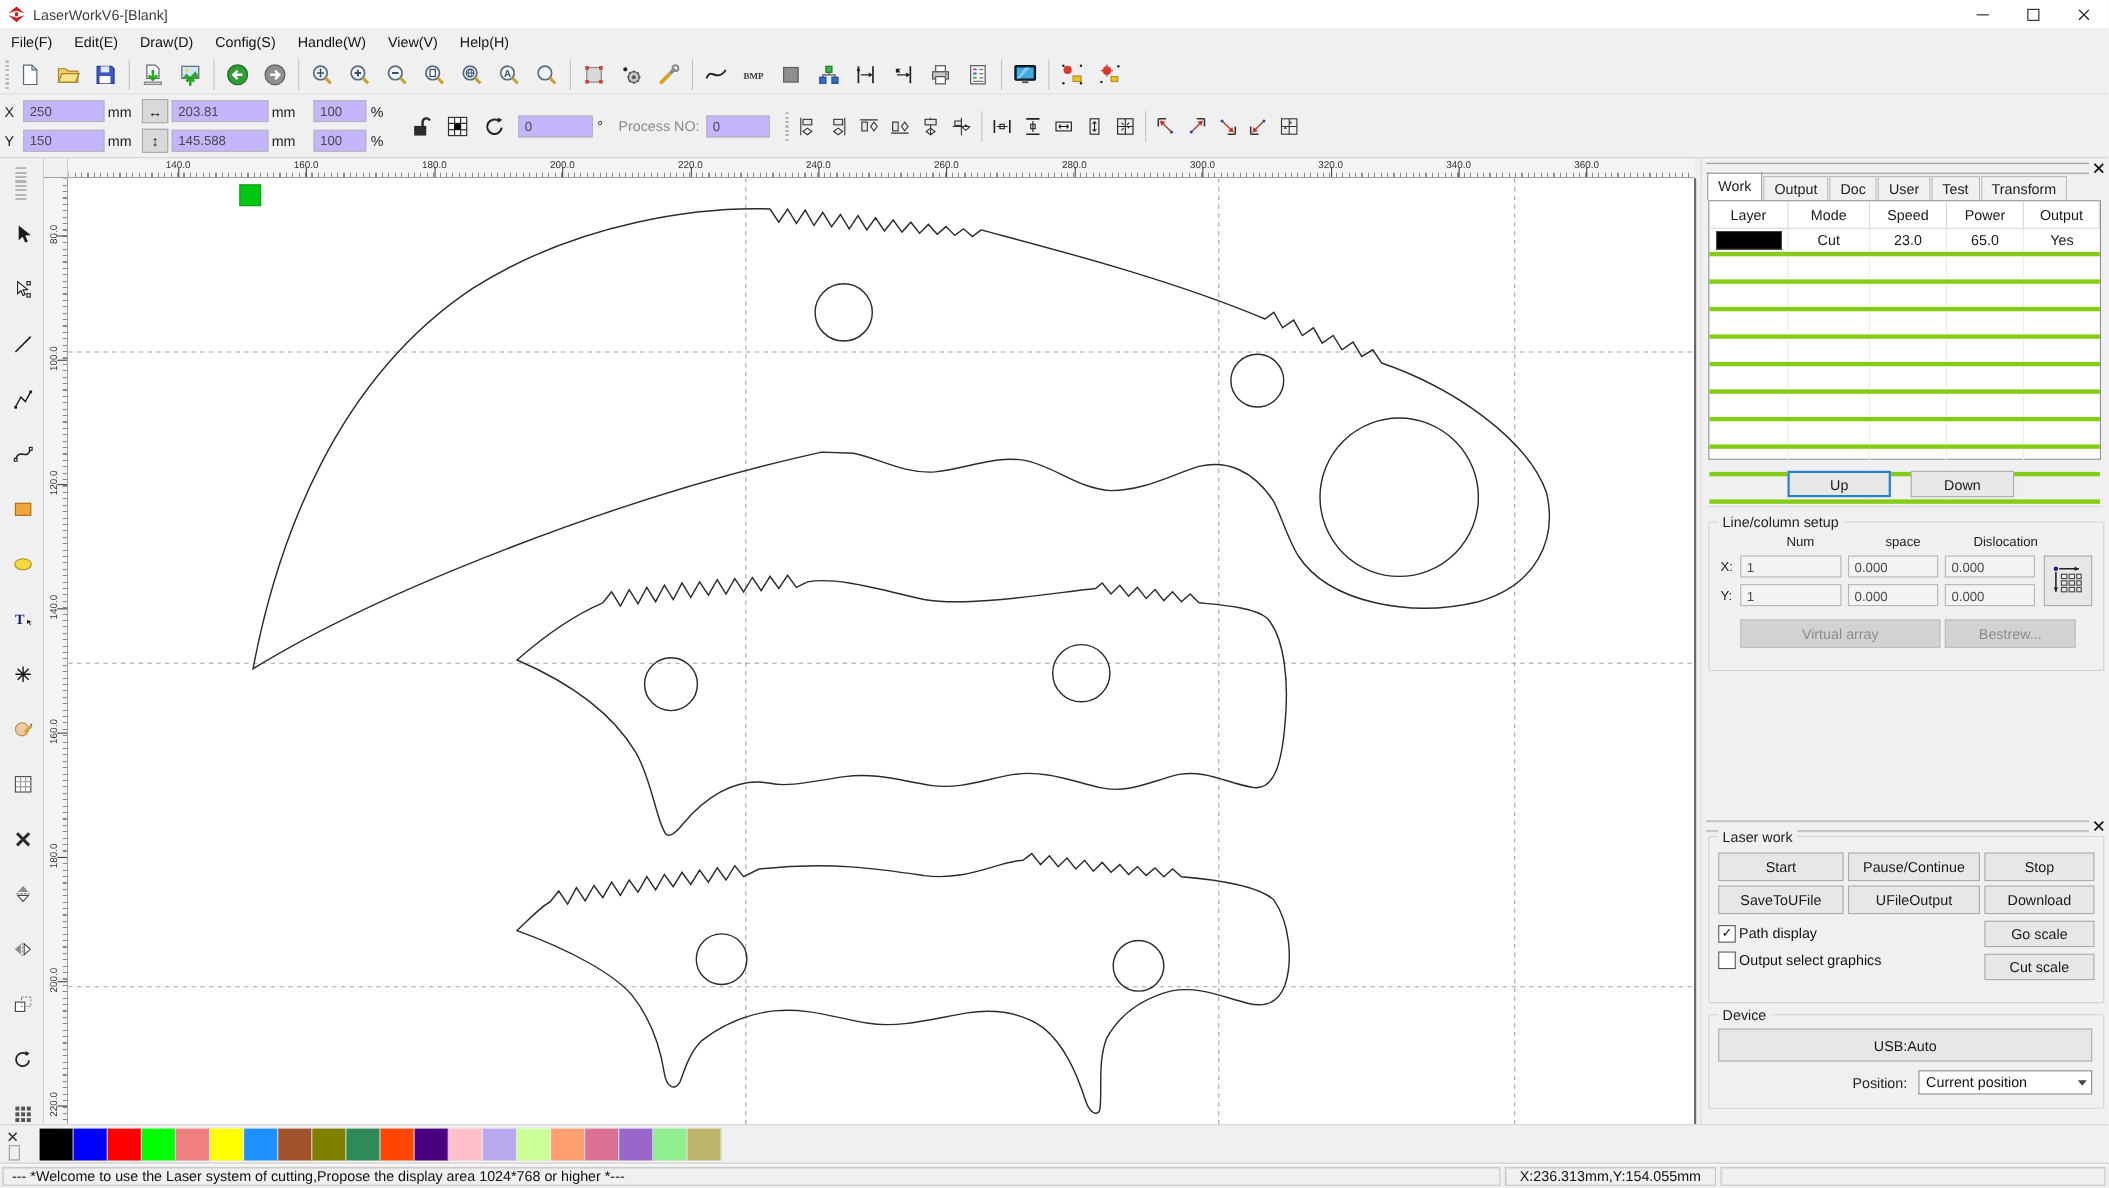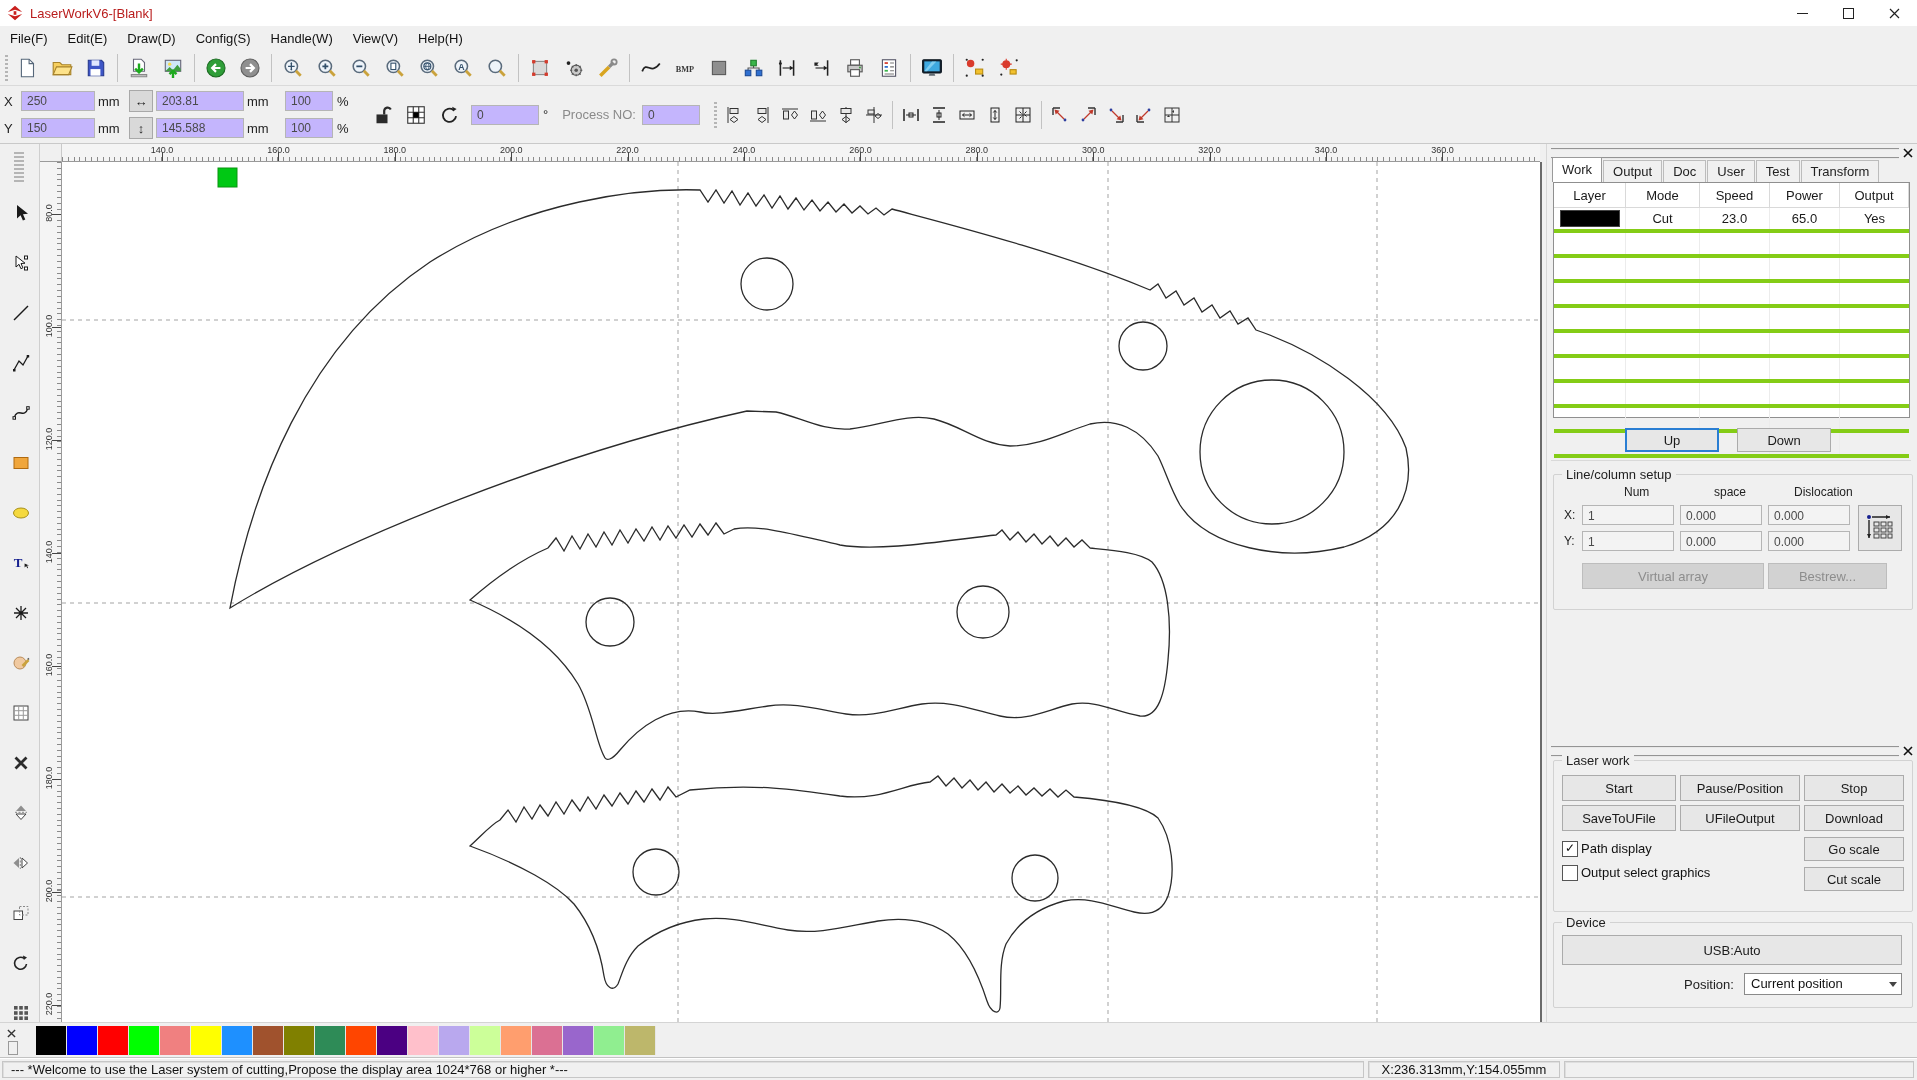--- a/index.html
+++ b/index.html
@@ -3,21 +3,21 @@
 <meta charset="utf-8">
 <style>
   html,body{margin:0;padding:0;}
   body{width:1917px;height:1080px;position:relative;overflow:hidden;background:#f0f0f0;
        font-family:"Liberation Sans",sans-serif;font-size:13px;color:#111;}
   .abs{position:absolute;}
 
   
   #titlebar{position:absolute;left:0;top:0;width:1917px;height:26px;background:#fff;border-bottom:1px solid #e4e4e4;display:flex;align-items:center;}
   #titlebar .logo{width:18px;height:18px;margin:0 6px 0 6px;}
-  #title-text{font-size:13px;color:#b91c1c;}
+  #title-text{font-size:13px;color:#404040;}
   .wbtns{margin-left:auto;display:flex;height:26px;}
   .wbtn{width:46px;height:26px;display:flex;align-items:center;justify-content:center;}
   .min-glyph{width:11px;height:1px;background:#222;display:block;}
   .max-glyph{width:9px;height:9px;border:1px solid #222;display:block;}
 
   
   #menubar{position:absolute;left:0;top:26px;width:1917px;height:24px;background:#f0f0f0;display:flex;align-items:center;border-bottom:1px solid #e0e0e0;}
   .menu-item{padding:3px 10px;font-size:13px;color:#111;}
 
   
@@ -841,21 +841,21 @@
   <div class="griprow" style="top:602px"></div>
   <div class="pclose" style="left:354px;top:600px">
       <svg width="10" height="10" viewBox="0 0 10 10">
         <path d="M1 1 L9 9 M9 1 L1 9" stroke="#111" stroke-width="1.6"></path>
       </svg>
     </div>
 
   <div class="gbox" style="left:6px;top:616px;width:358px;height:150px;">
     <span class="legend">Laser work</span>
     <span class="btn abs" style="left:8px;top:14px;width:114px;height:26px;">Start</span>
-    <span class="btn abs" style="left:126px;top:14px;width:120px;height:26px;">Pause/Position</span>
+    <span class="btn abs" style="left:126px;top:14px;width:120px;height:26px;">Pause/Continue</span>
     <span class="btn abs" style="left:250px;top:14px;width:100px;height:26px;">Stop</span>
     <span class="btn abs" style="left:8px;top:44px;width:114px;height:26px;">SaveToUFile</span>
     <span class="btn abs" style="left:126px;top:44px;width:120px;height:26px;">UFileOutput</span>
     <span class="btn abs" style="left:250px;top:44px;width:100px;height:26px;">Download</span>
     <span class="cb" style="left:8px;top:80px;">✓</span>
     <span class="cblabel" style="left:27px;top:80px;">Path display</span>
     <span class="cb" style="left:8px;top:104px;"></span>
     <span class="cblabel" style="left:27px;top:104px;">Output select graphics</span>
     <span class="btn abs" style="left:250px;top:76px;width:100px;height:24px;">Go scale</span>
     <span class="btn abs" style="left:250px;top:106px;width:100px;height:24px;">Cut scale</span>

